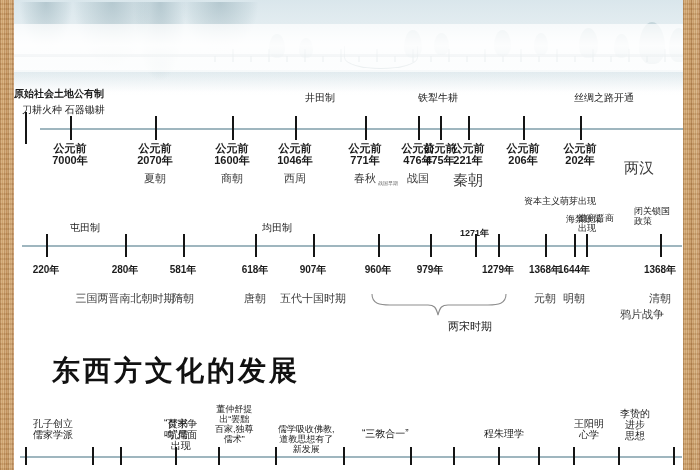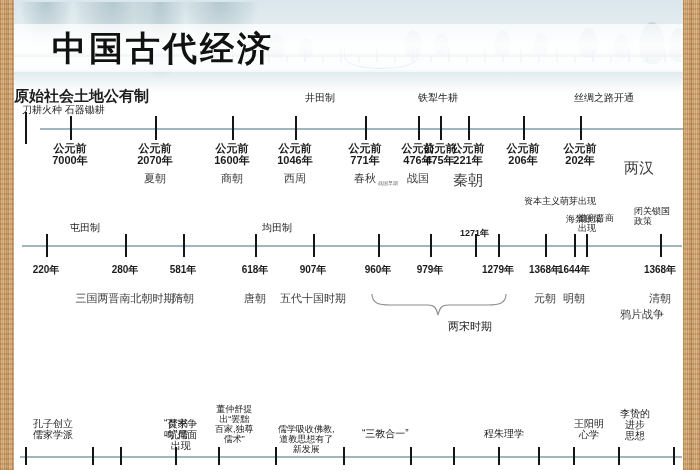--- a/index.html
+++ b/index.html
@@ -102,21 +102,21 @@
         <div class="reed" style="left: 578px; height: 13px; bottom: 34px;"></div>
         <div class="reed" style="left: 596px; height: 6px; bottom: 34px;"></div>
         <div class="reed" style="left: 614px; height: 13px; bottom: 34px;"></div>
         <div class="reed" style="left: 632px; height: 6px; bottom: 34px;"></div>
         <div class="reed" style="left: 650px; height: 13px; bottom: 34px;"></div>
         <div style="position: absolute; left: 330px; top: 46px; width: 72px; height: 22px; border-right: 1.2px solid rgba(118, 146, 156, 0.5); border-bottom: 1.2px solid rgba(118, 146, 156, 0.5); border-left: 1.2px solid rgba(118, 146, 156, 0.5); border-image: initial; border-radius: 0px 0px 60% 60%; border-top: none;"></div>
       </div>
   </div>
   <div class="title-plate"></div>
 
-  <div class="main-title">中国古代经济</div>
+  <div class="sec-title">东西方文化的发展</div>
 
   <div>
     <div class="axis" id="axis1" style="left:40px;top:128px;width:645px;"></div>
     <div id="t1-ticks">
         <div class="tick" style="left: 70px; top: 116px; height: 24px;"></div>
         <div class="lbl year" style="left: 45px; top: 142px; width: 50px; font-size: 11px;">公元前
 7000年</div>
         <div class="tick" style="left: 155px; top: 116px; height: 24px;"></div>
         <div class="lbl year" style="left: 130px; top: 142px; width: 50px; font-size: 11px;">公元前
 2070年</div>
@@ -145,21 +145,21 @@
 221年</div>
         <div class="lbl era" style="left: 435px; top: 172px; width: 66px; font-size: 15px;">秦朝</div>
         <div class="tick" style="left: 523px; top: 116px; height: 24px;"></div>
         <div class="lbl year" style="left: 498px; top: 142px; width: 50px; font-size: 11px;">公元前
 206年</div>
         <div class="tick" style="left: 580px; top: 116px; height: 24px;"></div>
         <div class="lbl year" style="left: 555px; top: 142px; width: 50px; font-size: 11px;">公元前
 202年</div>
       </div>
     <div id="t1-notes">
-        <div class="lbl note" style="left: 14px; top: 88px; font-size: 15px; font-weight: bold; text-align: right; white-space: pre-line;">原始社会土地公有制</div>
+        <div class="lbl note" style="left: 14px; top: 88px; font-size: 10px; font-weight: bold; text-align: right; white-space: pre-line;">原始社会土地公有制</div>
         <div class="lbl note" style="left: 22px; top: 104px; font-size: 10px; text-align: left; white-space: pre-line;">刀耕火种 石器锄耕</div>
         <div class="lbl note" style="left: 305px; top: 92px; font-size: 10px; text-align: left; white-space: pre-line;">井田制</div>
         <div class="lbl note" style="left: 418px; top: 92px; font-size: 10px; text-align: center; white-space: pre-line;">铁犁牛耕</div>
         <div class="lbl note" style="left: 574px; top: 92px; font-size: 10px; text-align: left; white-space: pre-line;">丝绸之路开通</div>
       </div>
     <div class="lbl era" id="t1-trail" style="left:614px;top:160px;width:50px;font-size:15px;">两汉</div>
     <div class="tick" style="left:25px;top:112px;height:32px;"></div>
     <div class="lbl" style="left:370px;top:181px;width:36px;font-size:5px;color:#6b6b6b;">战国早期</div>
   </div>
 

